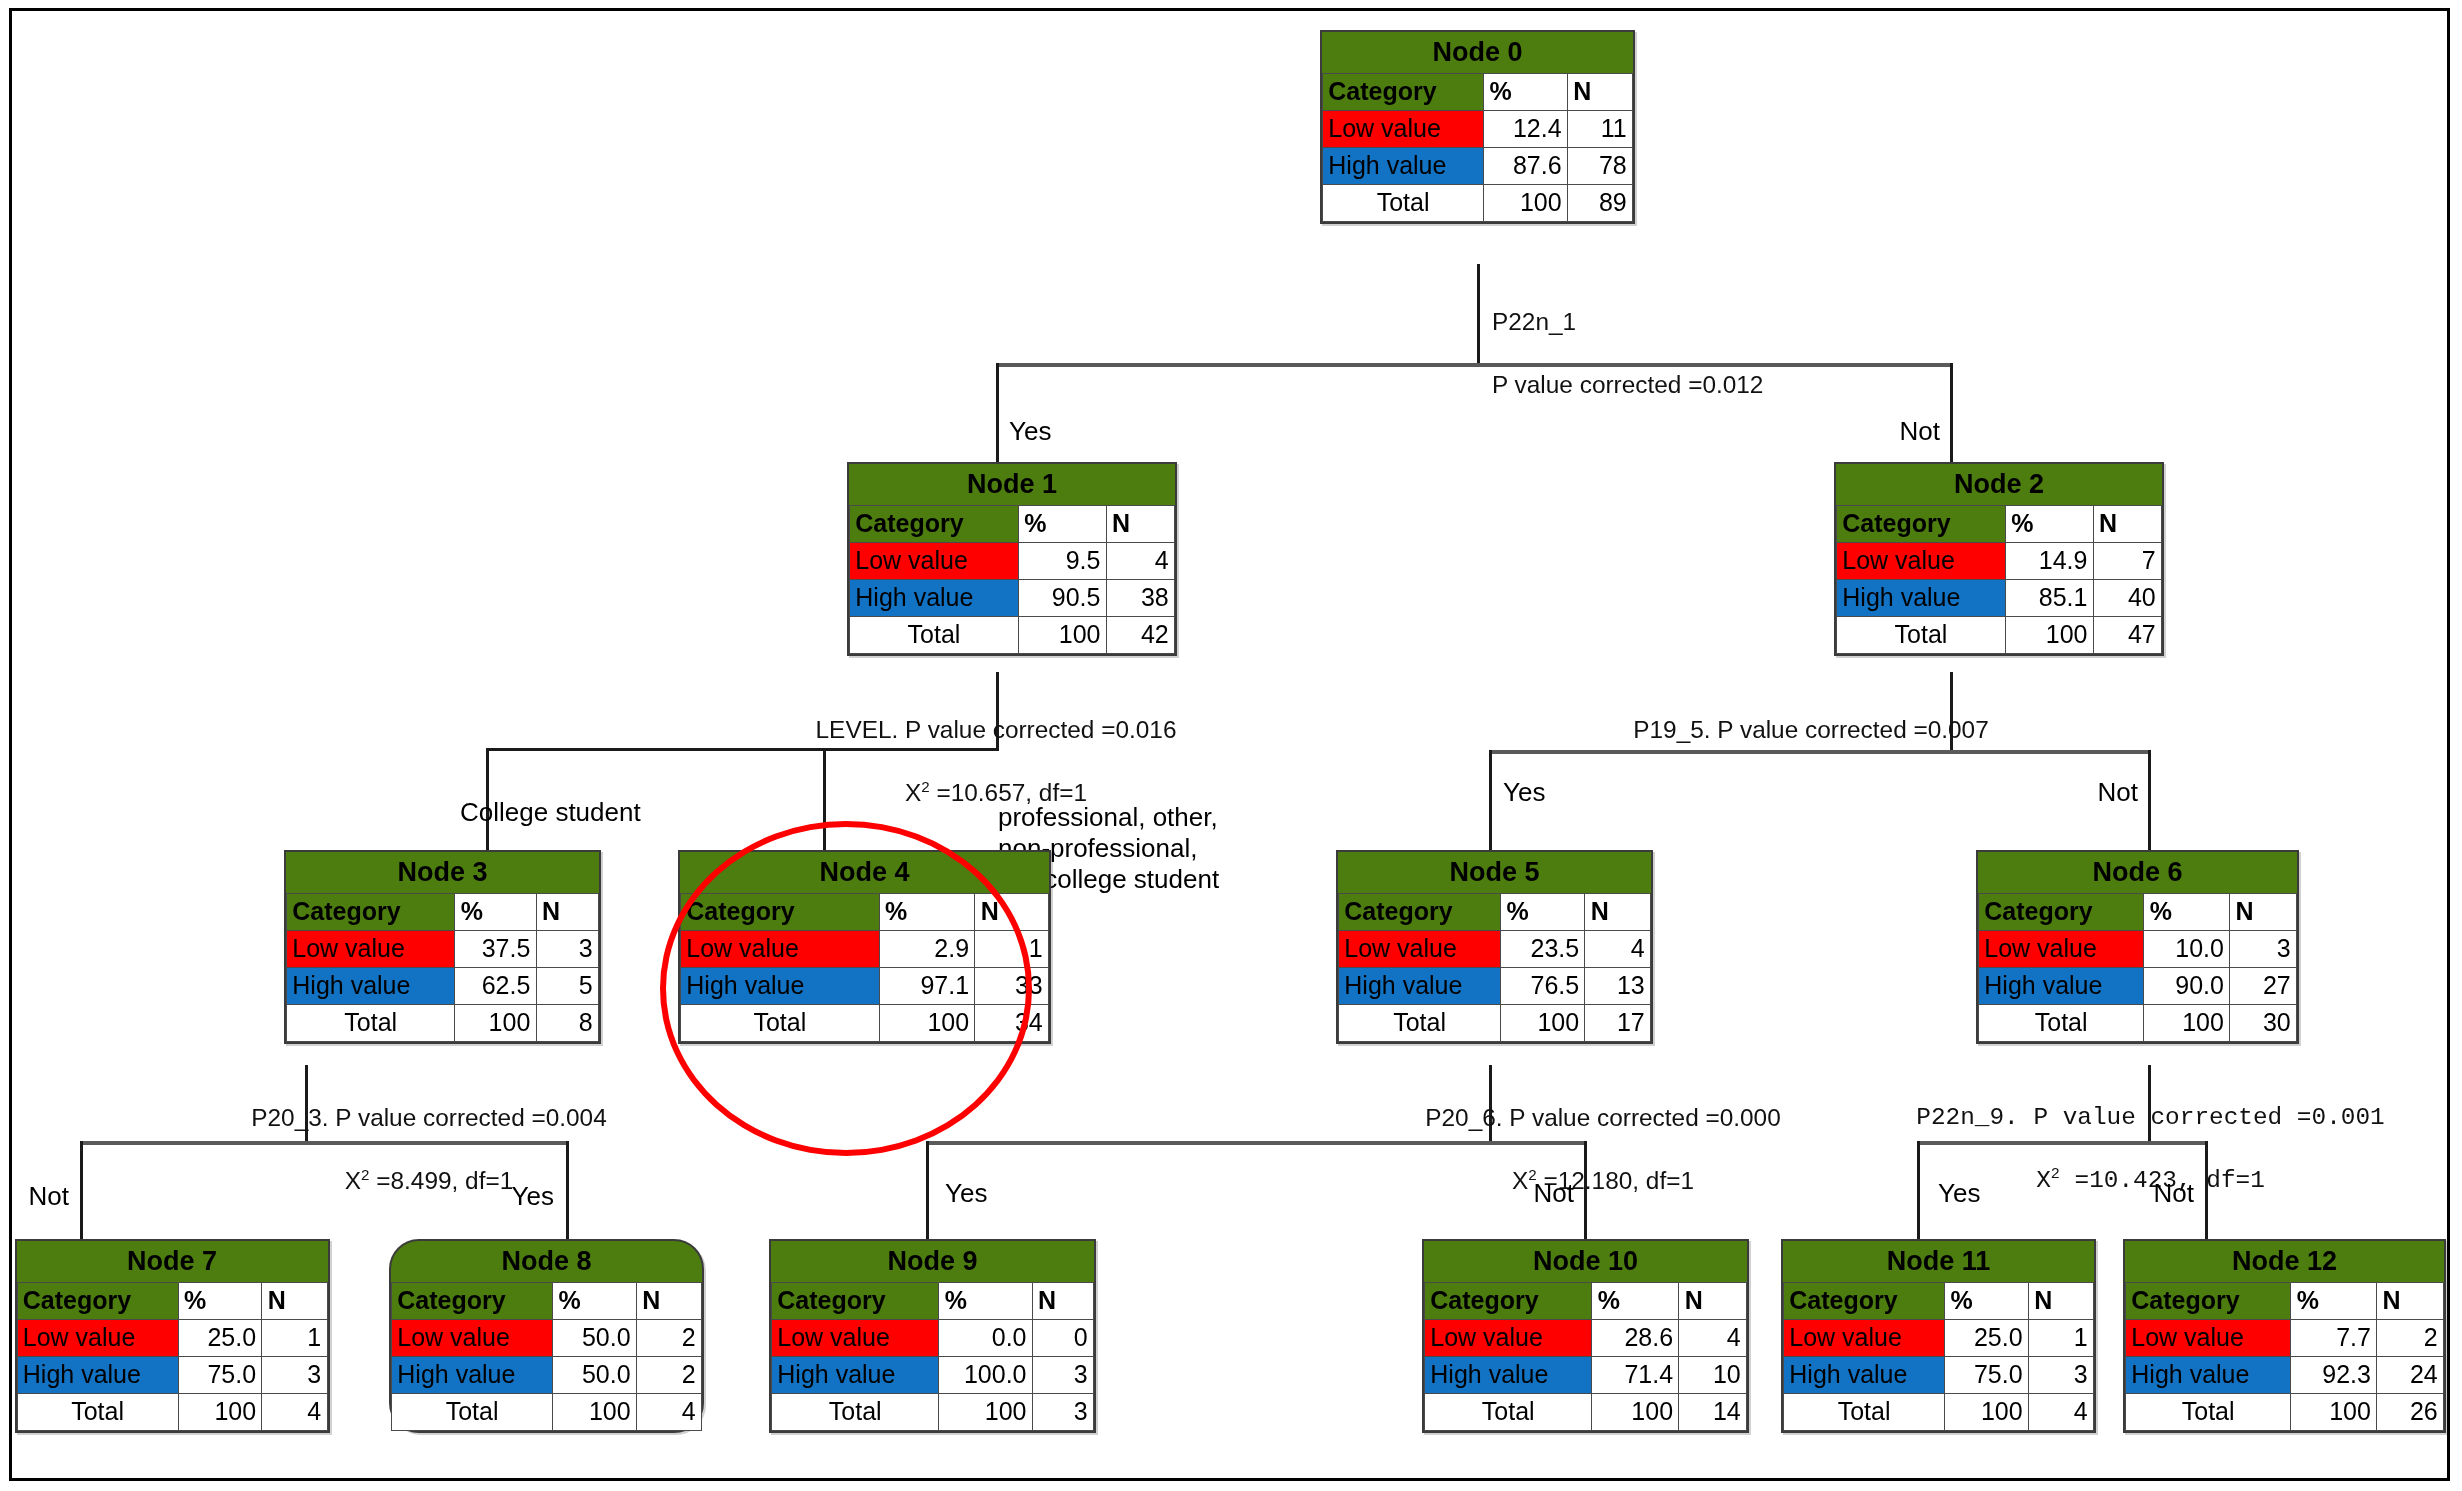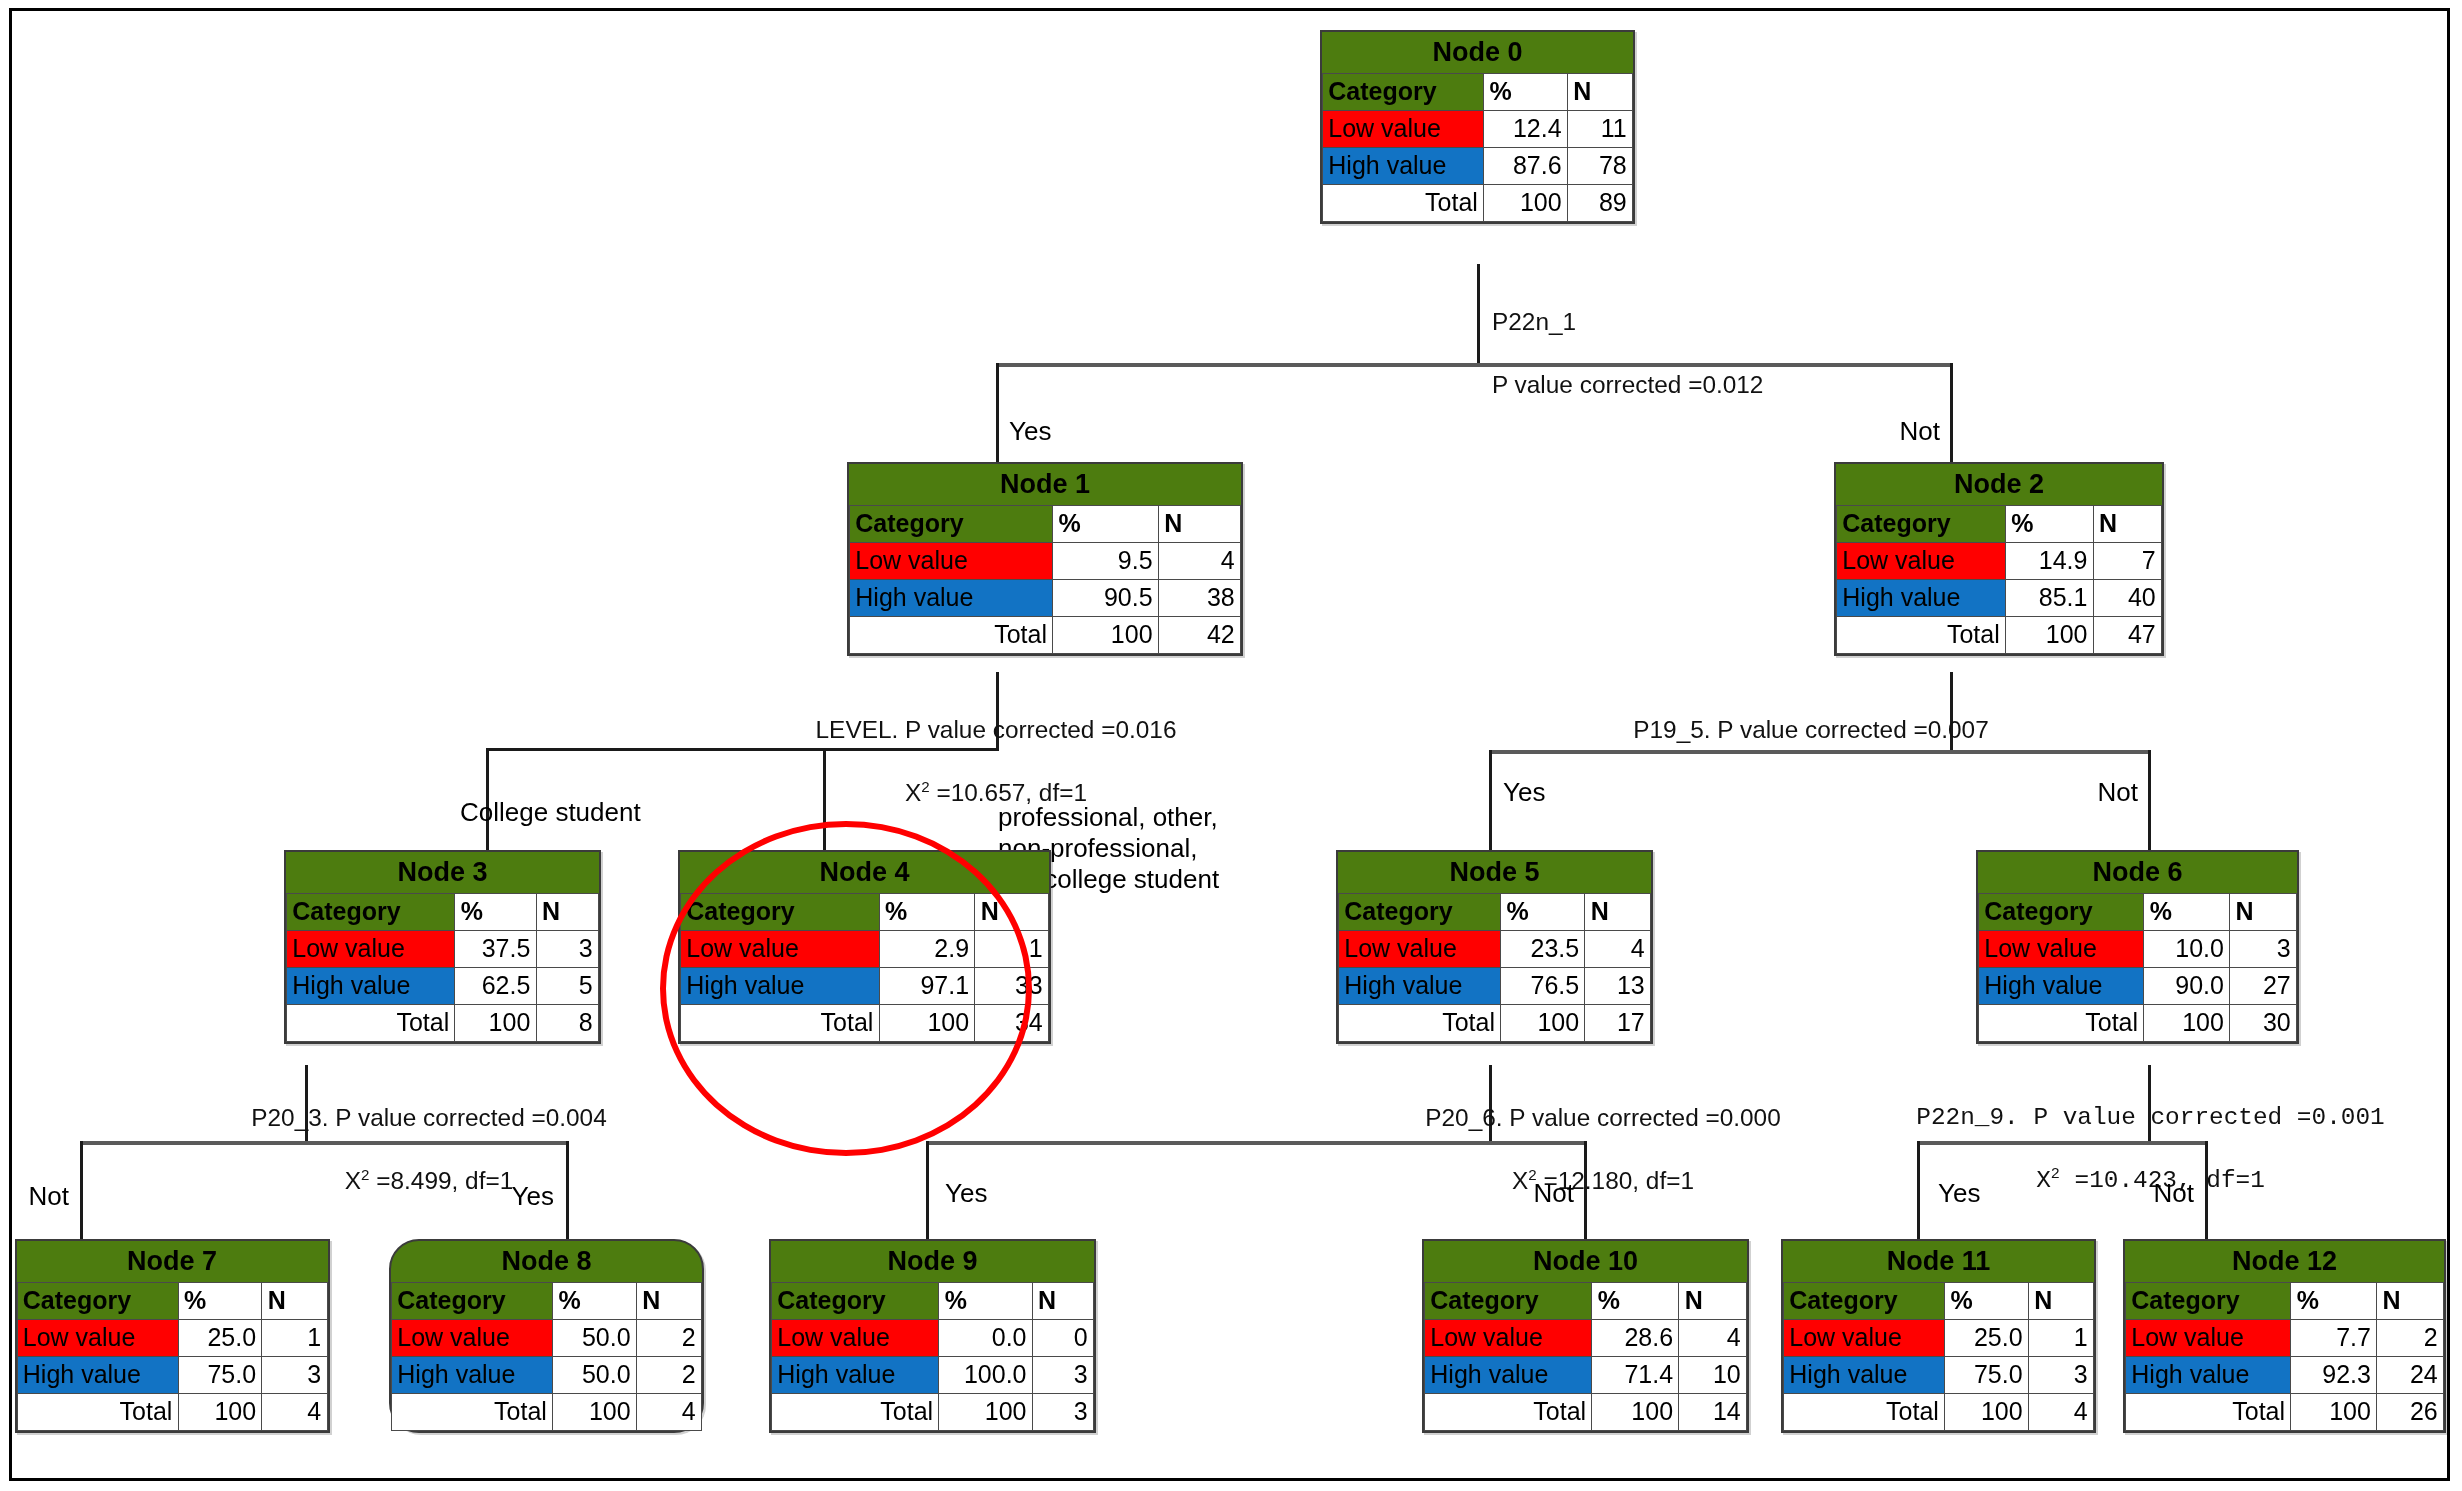--- a/index.html
+++ b/index.html
@@ -74,21 +74,21 @@
   .node .cat-low {
     background: #ff0000;
     text-align: left;
   }
   .node .cat-high {
     background: #1273c4;
     text-align: left;
   }
   .node .cat-total {
     background: #ffffff;
-    text-align: right;
+    text-align: center;
   }
   .node .num {
     text-align: right;
     background: #ffffff;
   }
 
   
   .ln {
     position: absolute;
     background: #1a1a1a;
@@ -239,21 +239,21 @@
       </tr>
       <tr>
         <td class="cat-total">Total</td>
         <td class="num">100</td>
         <td class="num">89</td>
       </tr>
     </tbody>
       </table>
   </div>
 
-  <div class="node" style="left:847px; top:462px; width:396px;">
+  <div class="node" style="left:847px; top:462px; width:330px;">
     <table>
       <colgroup>
           <col style="width:52%">
           <col style="width:27%">
           <col style="width:21%">
         </colgroup>
       <tbody>
           <tr>
             <td class="title-cell" colspan="3">Node 1</td>
           </tr>

